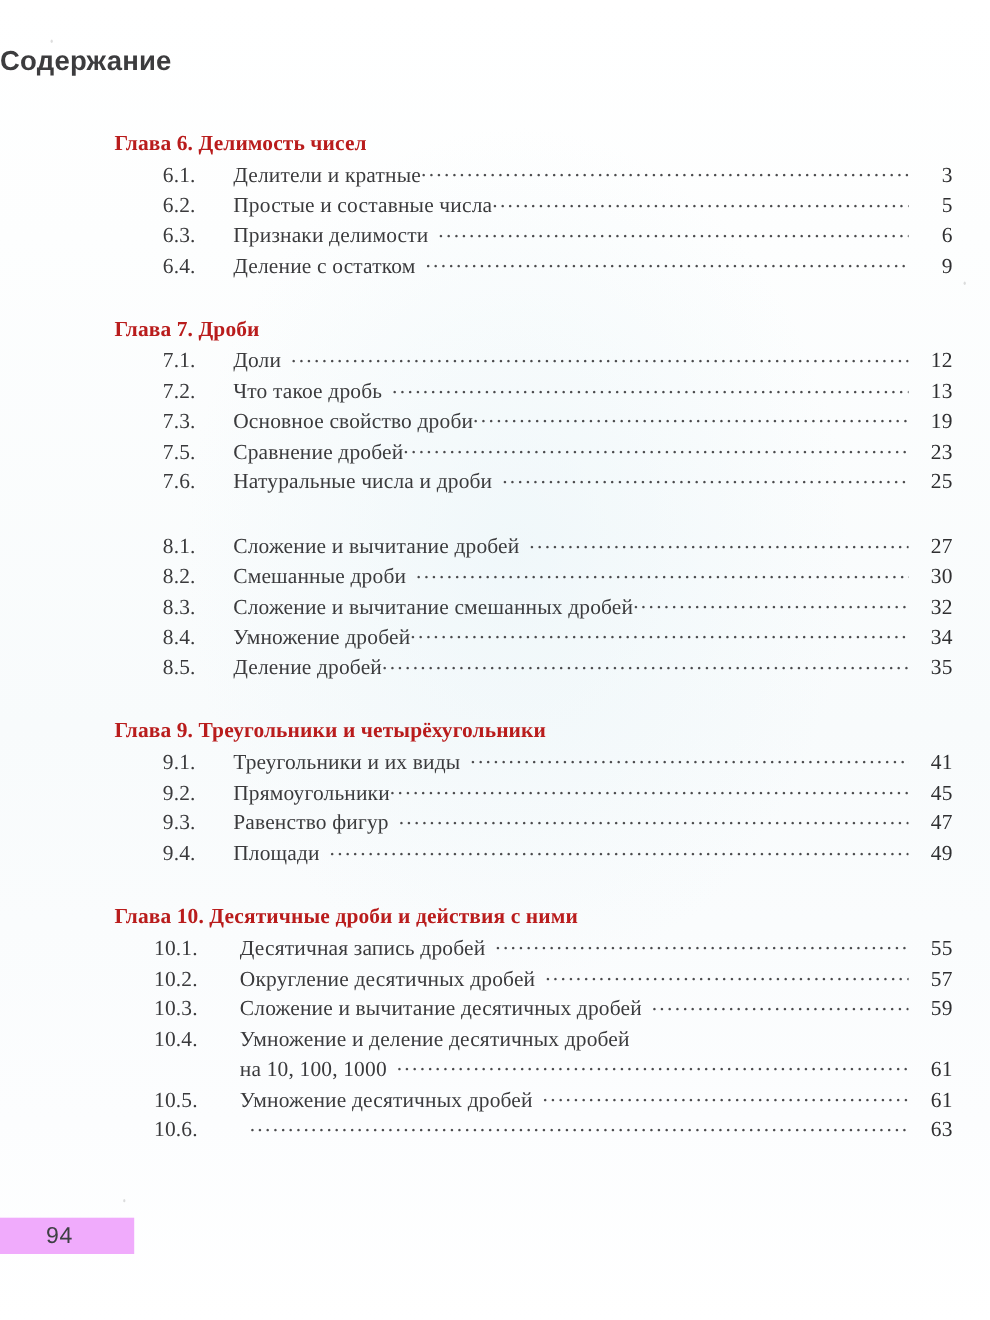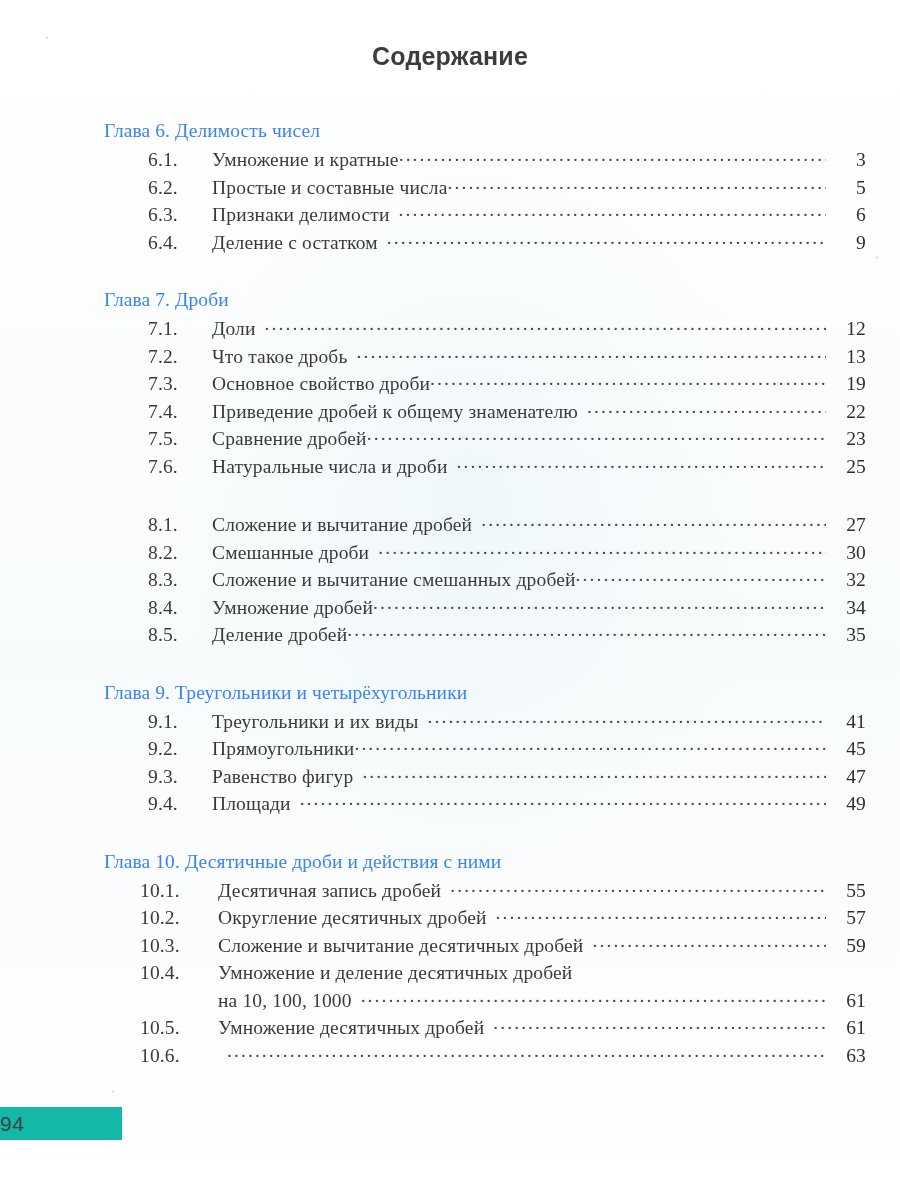--- a/index.html
+++ b/index.html
@@ -40,21 +40,20 @@
     width: 900px;
     height: 1200px;
   }
 
   
   .doc-title {
     position: absolute;
     left: 0;
     top: 42px;
     width: 900px;
-    text-align: center;
     font-family: "Liberation Sans", "DejaVu Sans", sans-serif;
     font-weight: bold;
     font-size: 25px;
     letter-spacing: 0.2px;
     color: #3c3c3e;
   }
 
   
   .toc {
     position: absolute;
@@ -65,22 +64,22 @@
 
   .chapter-group {
     margin-bottom: 31px;
   }
   .chapter-group:last-child {
     margin-bottom: 0;
   }
 
   .chapter-heading {
     font-size: 19.5px;
-    font-weight: normal;
-    color: #3b82f6;
+    font-weight: bold;
+    color: #b91c1c;
     letter-spacing: 0.1px;
     margin-bottom: 3px;
     line-height: 25px;
     white-space: nowrap;
   }
 
   .entry {
     display: flex;
     align-items: center;
     font-size: 19.5px;
@@ -145,24 +144,24 @@
     visibility: hidden;
   }
 
   
   .folio {
     position: absolute;
     left: 0;
     top: 1107px;
     width: 122px;
     height: 33px;
-    background: #14b8a6;
+    background: #f0abfc;
     display: flex;
     align-items: center;
-    justify-content: flex-start;
+    justify-content: center;
     padding-right: 14px;
     box-sizing: border-box;
   }
   .folio-text {
     font-family: "Liberation Sans", "DejaVu Sans", sans-serif;
     font-size: 21px;
     color: #3d4043;
     letter-spacing: 0.5px;
   }
 
@@ -183,21 +182,21 @@
 
 <div class="content">
 
   <div class="doc-title">Содержание</div>
 
   <div class="toc" id="toc-root">
       <div class="chapter-group">
         <div class="chapter-heading">Глава 6. Делимость чисел</div>
         <div class="entry">
           <span class="entry-num">6.1.</span>
-          <span class="entry-title">Умножение и кратные</span>
+          <span class="entry-title">Делители и кратные</span>
           <span class="entry-gap"></span>
           <span class="leader"></span>
           <span class="entry-page">3</span>
         </div>
         <div class="entry">
           <span class="entry-num">6.2.</span>
           <span class="entry-title">Простые и составные числа</span>
           <span class="entry-gap"></span>
           <span class="leader"></span>
           <span class="entry-page">5</span>
@@ -232,27 +231,20 @@
           <span class="entry-gap"></span>
           <span class="leader"></span>
           <span class="entry-page">13</span>
         </div>
         <div class="entry">
           <span class="entry-num">7.3.</span>
           <span class="entry-title">Основное свойство дроби</span>
           <span class="entry-gap"></span>
           <span class="leader"></span>
           <span class="entry-page">19</span>
-        </div>
-        <div class="entry gapped">
-          <span class="entry-num">7.4.</span>
-          <span class="entry-title">Приведение дробей к общему знаменателю</span>
-          <span class="entry-gap"></span>
-          <span class="leader"></span>
-          <span class="entry-page">22</span>
         </div>
         <div class="entry">
           <span class="entry-num">7.5.</span>
           <span class="entry-title">Сравнение дробей</span>
           <span class="entry-gap"></span>
           <span class="leader"></span>
           <span class="entry-page">23</span>
         </div>
         <div class="entry gapped">
           <span class="entry-num">7.6.</span>

